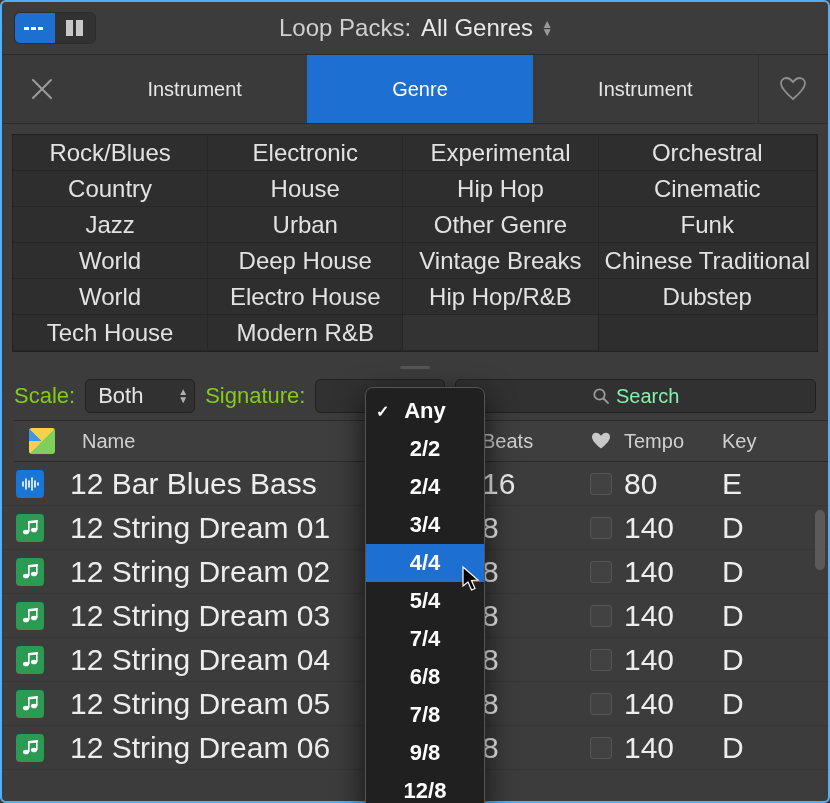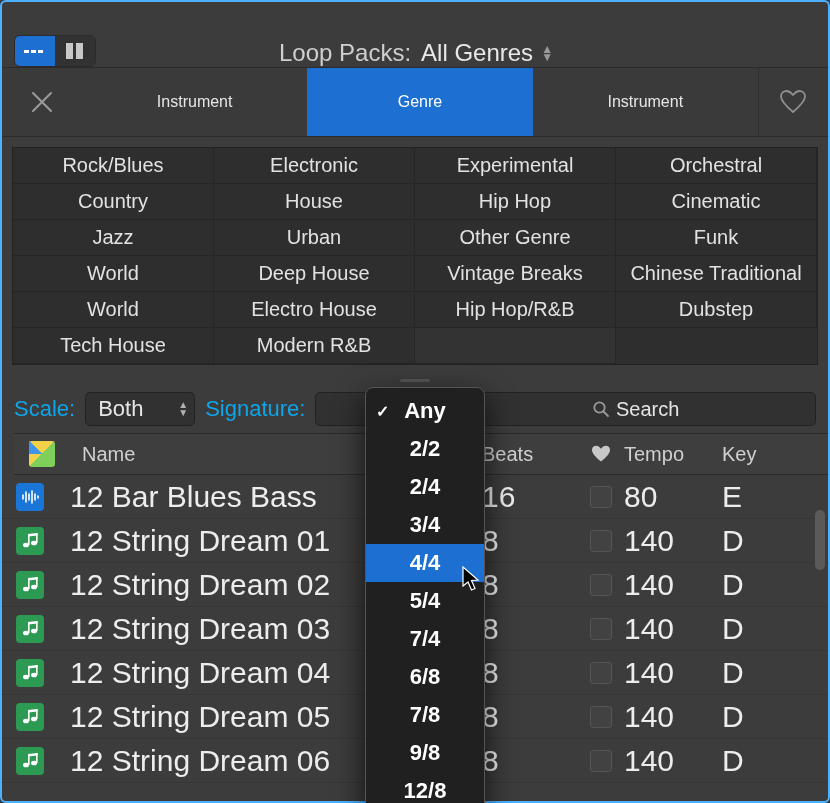--- a/index.html
+++ b/index.html
@@ -16,24 +16,23 @@
     width: 830px; height: 803px;
     border: 2px solid #4db1ff;
     border-radius: 6px;
     background: #3c3c3c;
     position: relative;
   }
   
   .top-row {
     height: 52px;
     display: flex;
-    align-items: flex-end;
+    align-items: center;
     padding: 0 12px;
     gap: 8px;
-    margin-top: 13px;
   }
   .view-toggle {
     display: inline-flex;
     border: 1px solid #2b2b2b;
     border-radius: 6px;
     overflow: hidden;
   }
   .view-toggle .vt-btn {
     width: 40px; height: 30px;
     background: #323232;
@@ -68,21 +67,21 @@
     border-bottom: 1px solid #2b2b2b;
   }
   .tab-x {
     width: 80px;
     display: flex; align-items: center; justify-content: center;
     color: #9b9b9b;
   }
   .tab {
     flex: 1;
     display: flex; align-items: center; justify-content: center;
-    font-size: 16px;
+    font-size: 20px;
     color: #e6e6e6;
   }
   .tab.active { background: #1d6fd2; color: #fff; }
   .tab-heart {
     width: 70px;
     display: flex; align-items: center; justify-content: center;
     border-left: 1px solid #2f2f2f;
   }
   
   .genre-panel {
@@ -91,21 +90,21 @@
   .genre-grid {
     background: #2e2e2e;
     border: 1px solid #222;
     width: 100%;
     display: grid;
     grid-template-columns: repeat(4, 1fr);
     grid-auto-rows: 36px;
   }
   .genre-cell {
     display: flex; align-items: center; justify-content: center;
-    font-size: 20px;
+    font-size: 24px;
     color: #e2e2e2;
     background: #2e2e2e;
     border-right: 1px solid #262626;
     border-bottom: 1px solid #262626;
     padding: 0 6px;
     white-space: nowrap;
   }
   .genre-cell.empty { background: #333; }
   
   .drag-handle {
@@ -116,21 +115,21 @@
     width: 30px; height: 3px; background: #555; border-radius: 2px;
   }
   .filter-row {
     height: 48px;
     display: flex;
     align-items: center;
     padding: 0 12px;
     gap: 10px;
     position: relative;
   }
-  .filter-label { font-size: 22px; color: #0ea5e9; }
+  .filter-label { font-size: 22px; color: #84cc16; }
   .dropdown {
     background: #313131;
     border: 1px solid #222;
     border-radius: 5px;
     height: 34px;
     padding: 0 28px 0 12px;
     display: flex; align-items: center;
     font-size: 22px;
     color: #e5e5e5;
     position: relative;
@@ -140,21 +139,21 @@
     font-size: 10px; color: #b0b0b0; line-height: 8px;
   }
   .search-box {
     flex: 1;
     background: #313131;
     border: 1px solid #222;
     border-radius: 5px;
     height: 34px;
     display: flex; align-items: center; justify-content: center;
     gap: 6px;
-    color: #e5e5e5;
+    color: #86efac;
     font-size: 20px;
   }
   .signature-dd { 
     padding: 0 30px 0 12px;
   }
   
   .popup {
     position: absolute;
     left: 363px;
     top: 385px;

